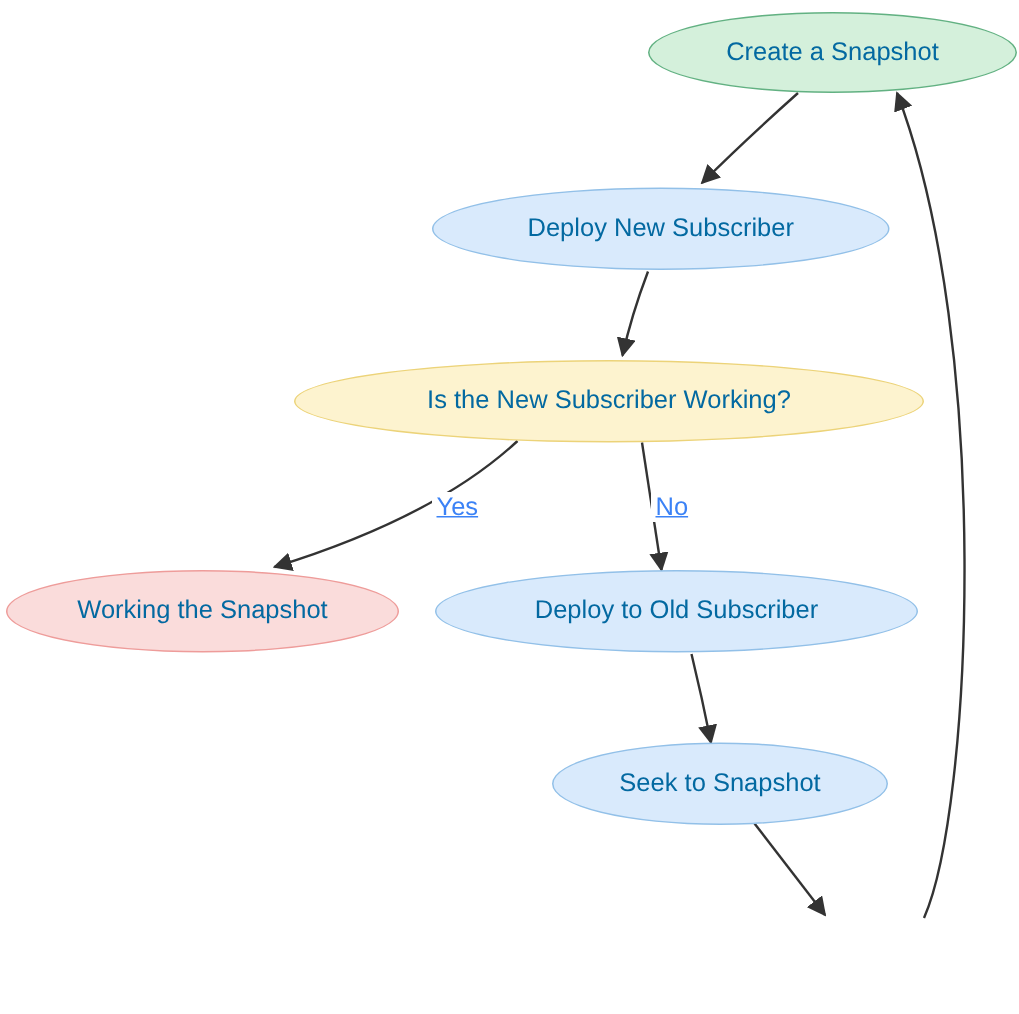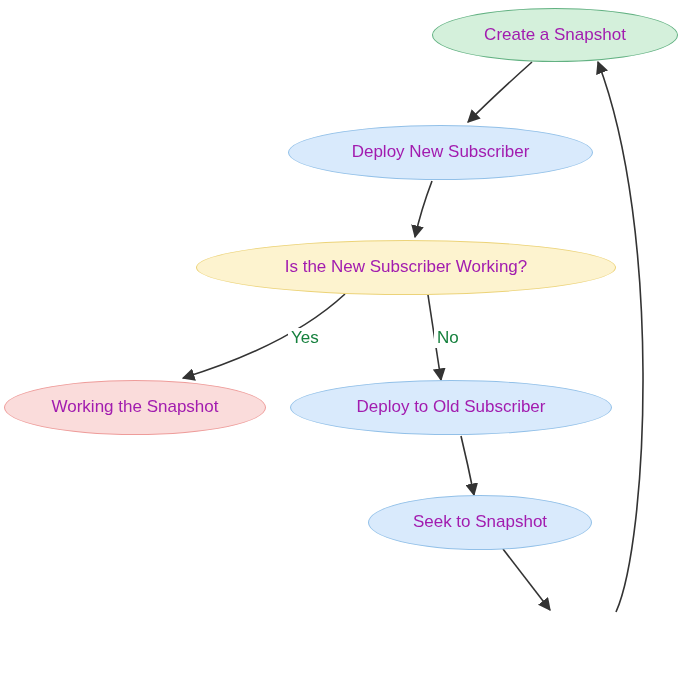--- a/index.html
+++ b/index.html
@@ -32,35 +32,36 @@
   }
   .node {
     position: absolute;
     border-radius: 50%;
     border: 1.5px solid #999;
     display: flex;
     align-items: center;
     justify-content: center;
     box-sizing: border-box;
     font-size: 17px;
-    color: #a21caf;
+    color: #0369a1;
     text-align: center;
     line-height: 1.1;
   }
   .node-label {
     padding: 0 10px;
     white-space: nowrap;
   }
   .edge-label {
     position: absolute;
     font-size: 17px;
-    color: #15803d;
+    color: #3b82f6;
     background: #ffffff;
     padding: 0 3px;
     line-height: 20px;
+    text-decoration: underline;
   }
 </style>
 </head>
 <body>
 
 <div id="canvas" style="color: rgb(51, 51, 51); background-color: rgb(255, 255, 255);">
 
   <svg id="edges" width="679" height="676" viewBox="0 0 679 676">
     <defs>
       <marker id="arrow" viewBox="0 0 10 10" refX="9" refY="5" markerWidth="8" markerHeight="8" orient="auto-start-reverse">

